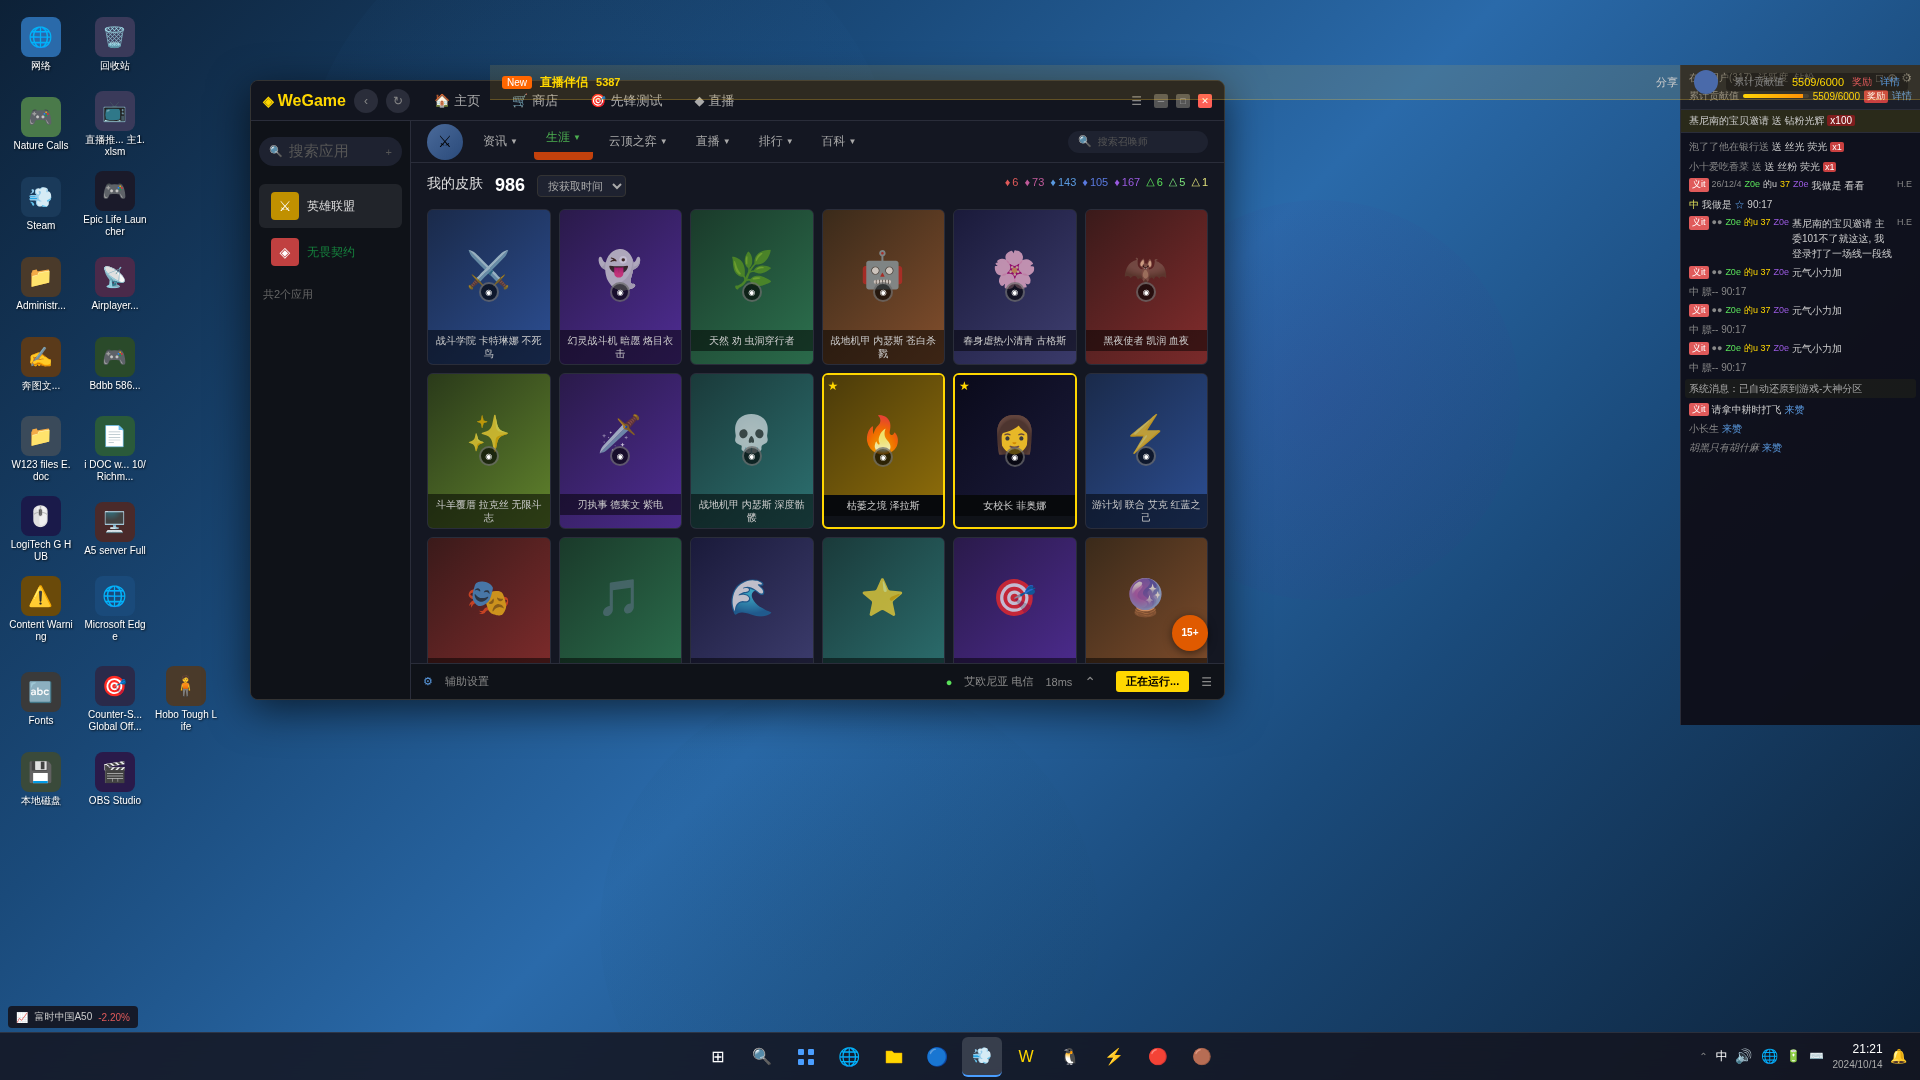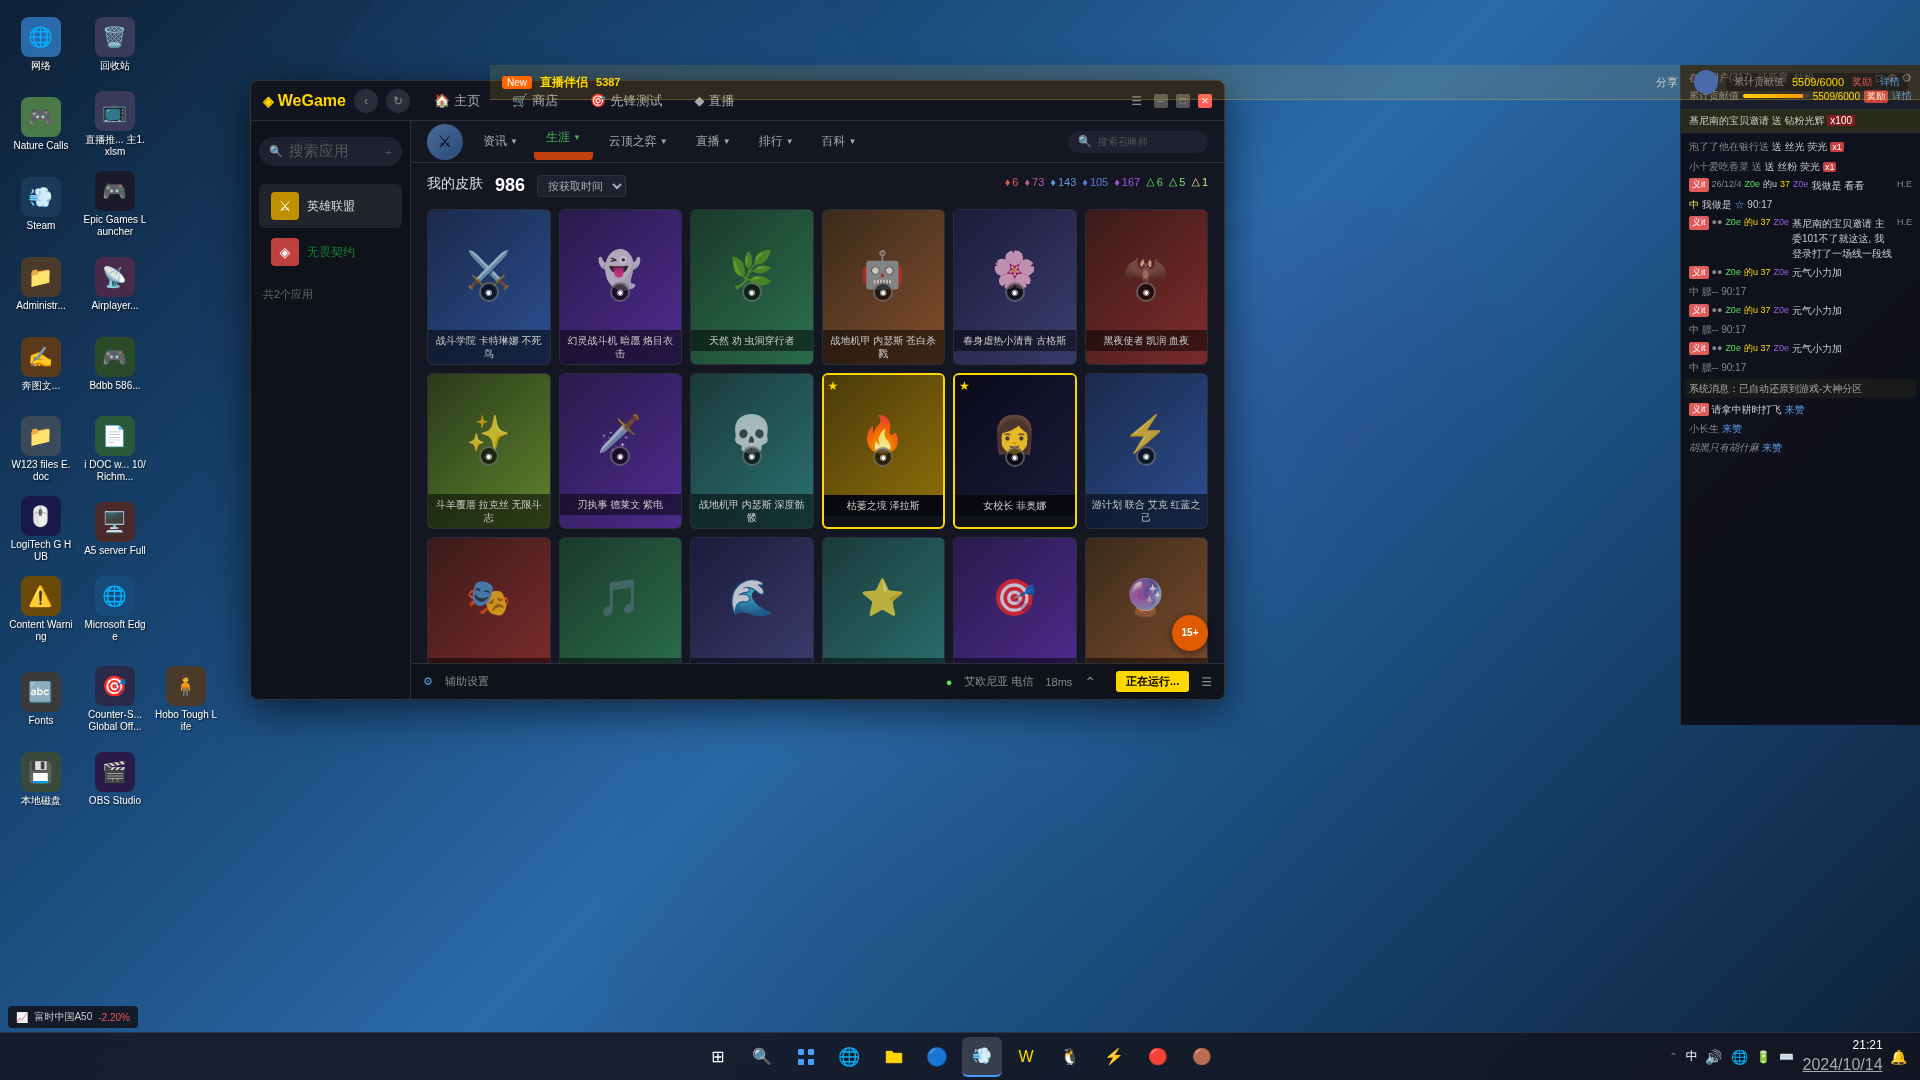--- a/index.html
+++ b/index.html
@@ -399,21 +399,21 @@
       <div class="desktop-icon-img" style="background:#3a3a5a;font-size:20px;">📺</div>
       <div class="desktop-icon-label">直播推... 主1.xlsm</div>
     </div>
 
     <div class="desktop-icon">
       <div class="desktop-icon-img" style="background:#1a3a5a;font-size:20px;">💨</div>
       <div class="desktop-icon-label">Steam</div>
     </div>
     <div class="desktop-icon">
       <div class="desktop-icon-img" style="background:#1a1a2a;font-size:20px;">🎮</div>
-      <div class="desktop-icon-label">Epic Games Launcher</div>
+      <div class="desktop-icon-label">Epic Life Launcher</div>
     </div>
 
     <div class="desktop-icon">
       <div class="desktop-icon-img" style="background:#4a3a2a;font-size:20px;">📁</div>
       <div class="desktop-icon-label">Administr...</div>
     </div>
     <div class="desktop-icon">
       <div class="desktop-icon-img" style="background:#4a2a4a;font-size:20px;">📡</div>
       <div class="desktop-icon-label">Airplayer...</div>
     </div>
@@ -952,19 +952,19 @@
 
     <div class="taskbar-right">
       <span style="color:#888;font-size:10px;cursor:pointer;">⌃</span>
       <span style="font-size:12px;">中</span>
       <span style="font-size:14px;cursor:pointer;">🔊</span>
       <span style="font-size:14px;cursor:pointer;">🌐</span>
       <span style="font-size:12px;cursor:pointer;">🔋</span>
       <span style="font-size:12px;cursor:pointer;">⌨️</span>
       <div class="taskbar-time">
         <div style="font-size:12px;">21:21</div>
-        <div style="font-size:16px;color:#aaa;text-decoration:underline;">2024/10/14</div>
+        <div style="font-size:10px;color:#aaa;">2024/10/14</div>
       </div>
       <span style="font-size:14px;cursor:pointer;">🔔</span>
     </div>
   </div>
 
 </div>
 
 </body></html>

